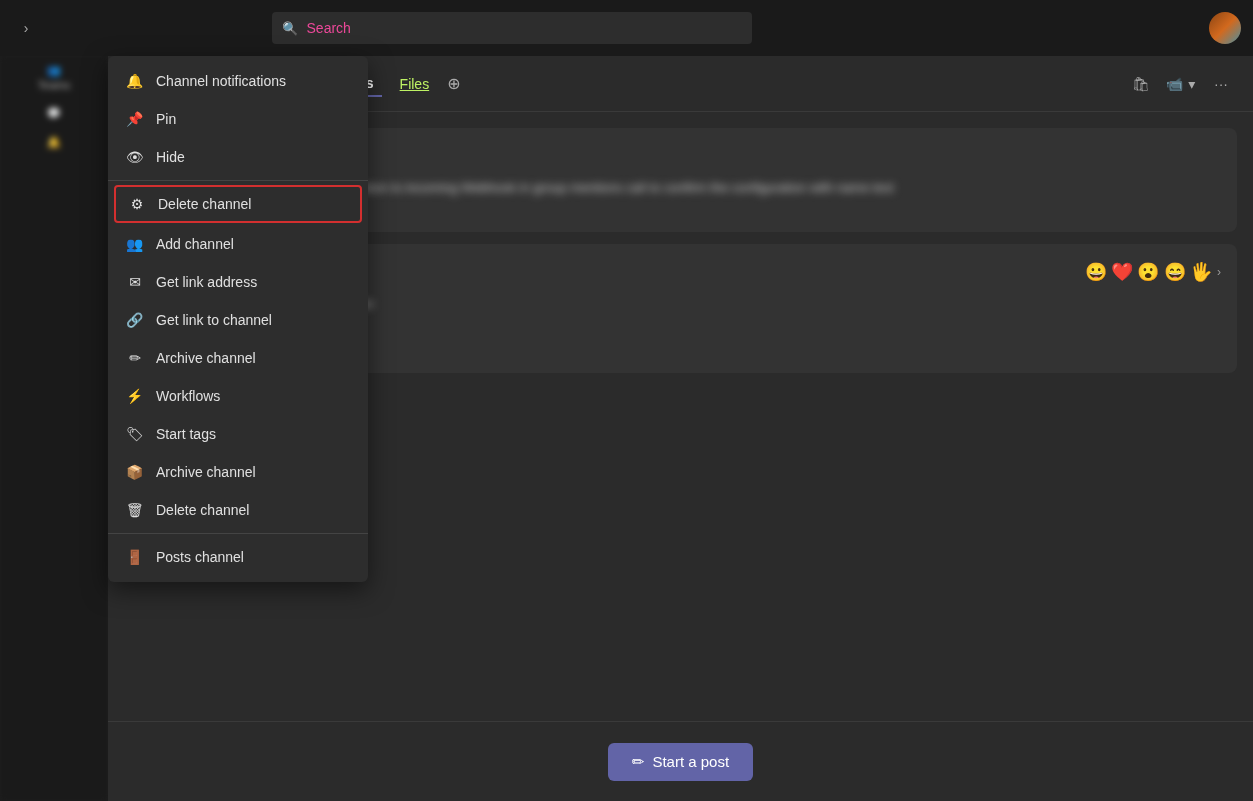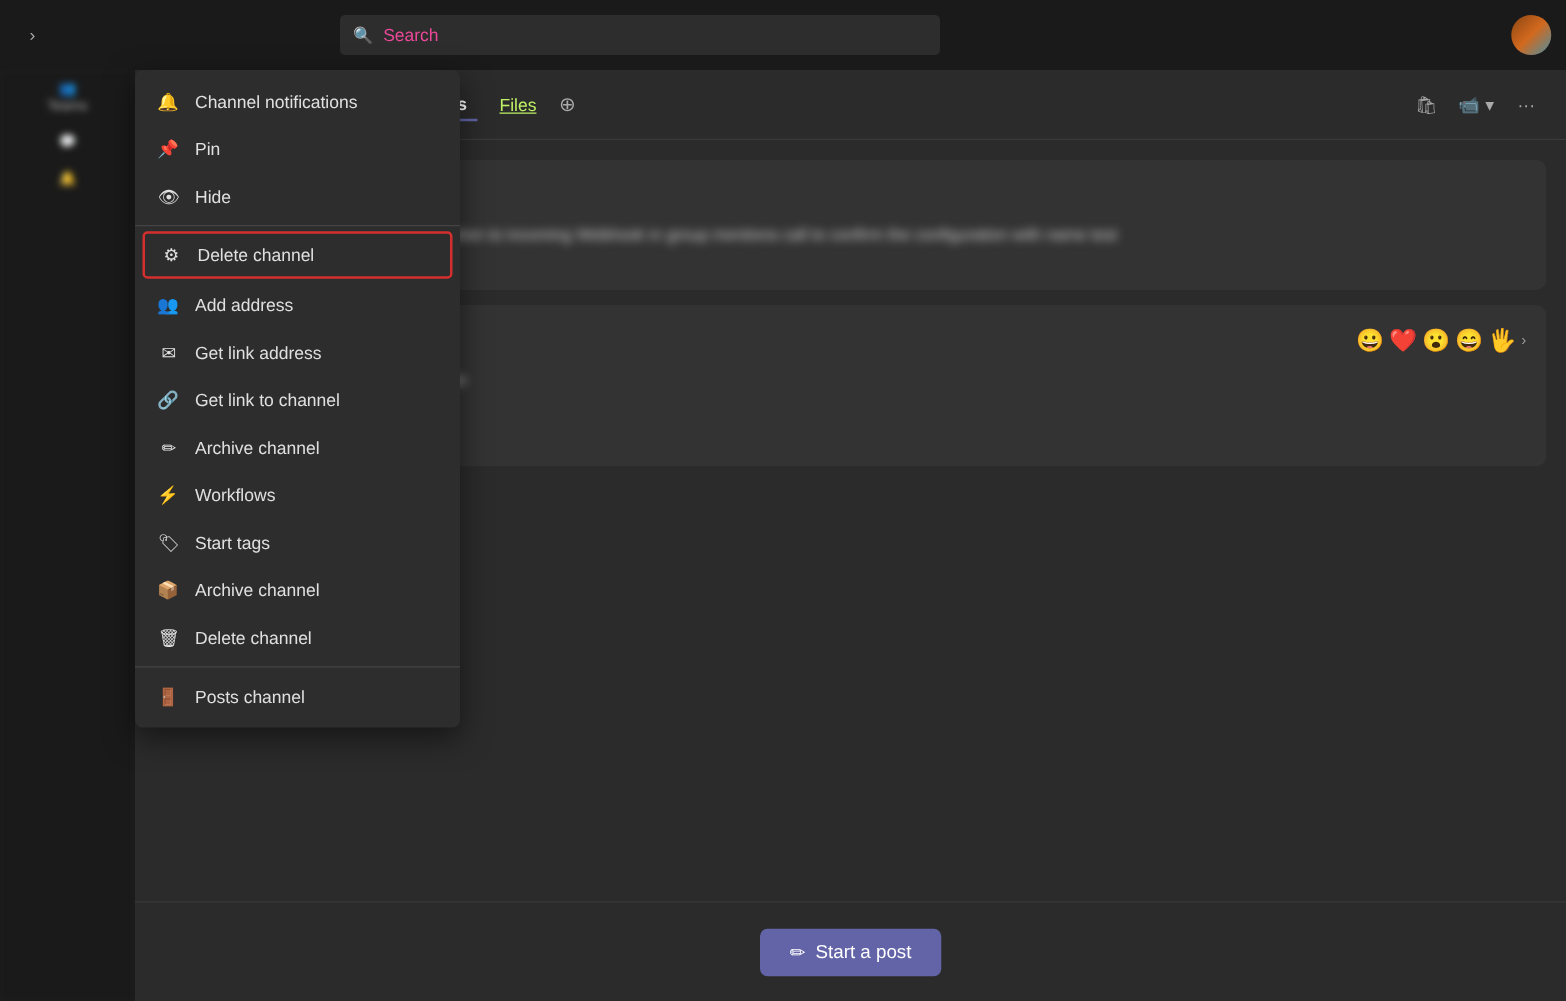--- a/index.html
+++ b/index.html
@@ -403,21 +403,21 @@
 
   <div class="menu-divider"></div>
 
   <div class="menu-item highlighted">
     <span class="menu-icon">⚙</span>
     <span>Delete channel</span>
   </div>
 
   <div class="menu-item">
     <span class="menu-icon">👥</span>
-    <span>Add address</span>
+    <span>Add channel</span>
   </div>
 
   <div class="menu-item">
     <span class="menu-icon">✉</span>
     <span>Get link address</span>
   </div>
 
   <div class="menu-item">
     <span class="menu-icon">🔗</span>
     <span>Get link to channel</span>

